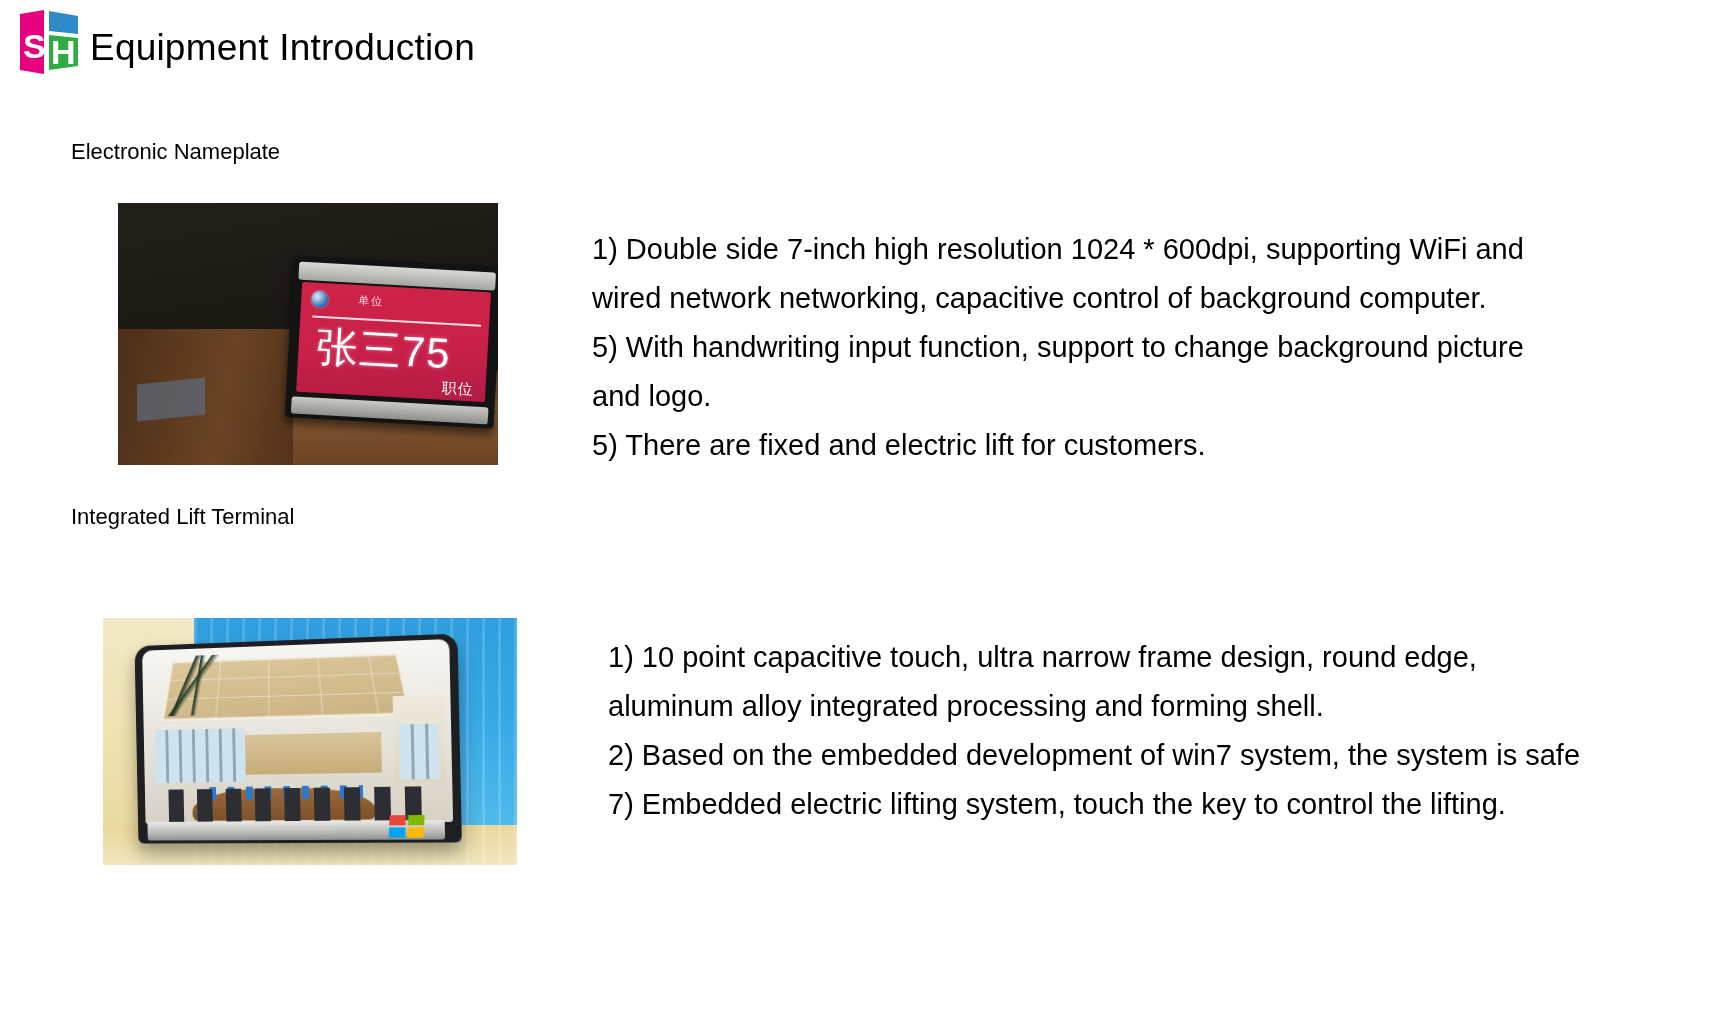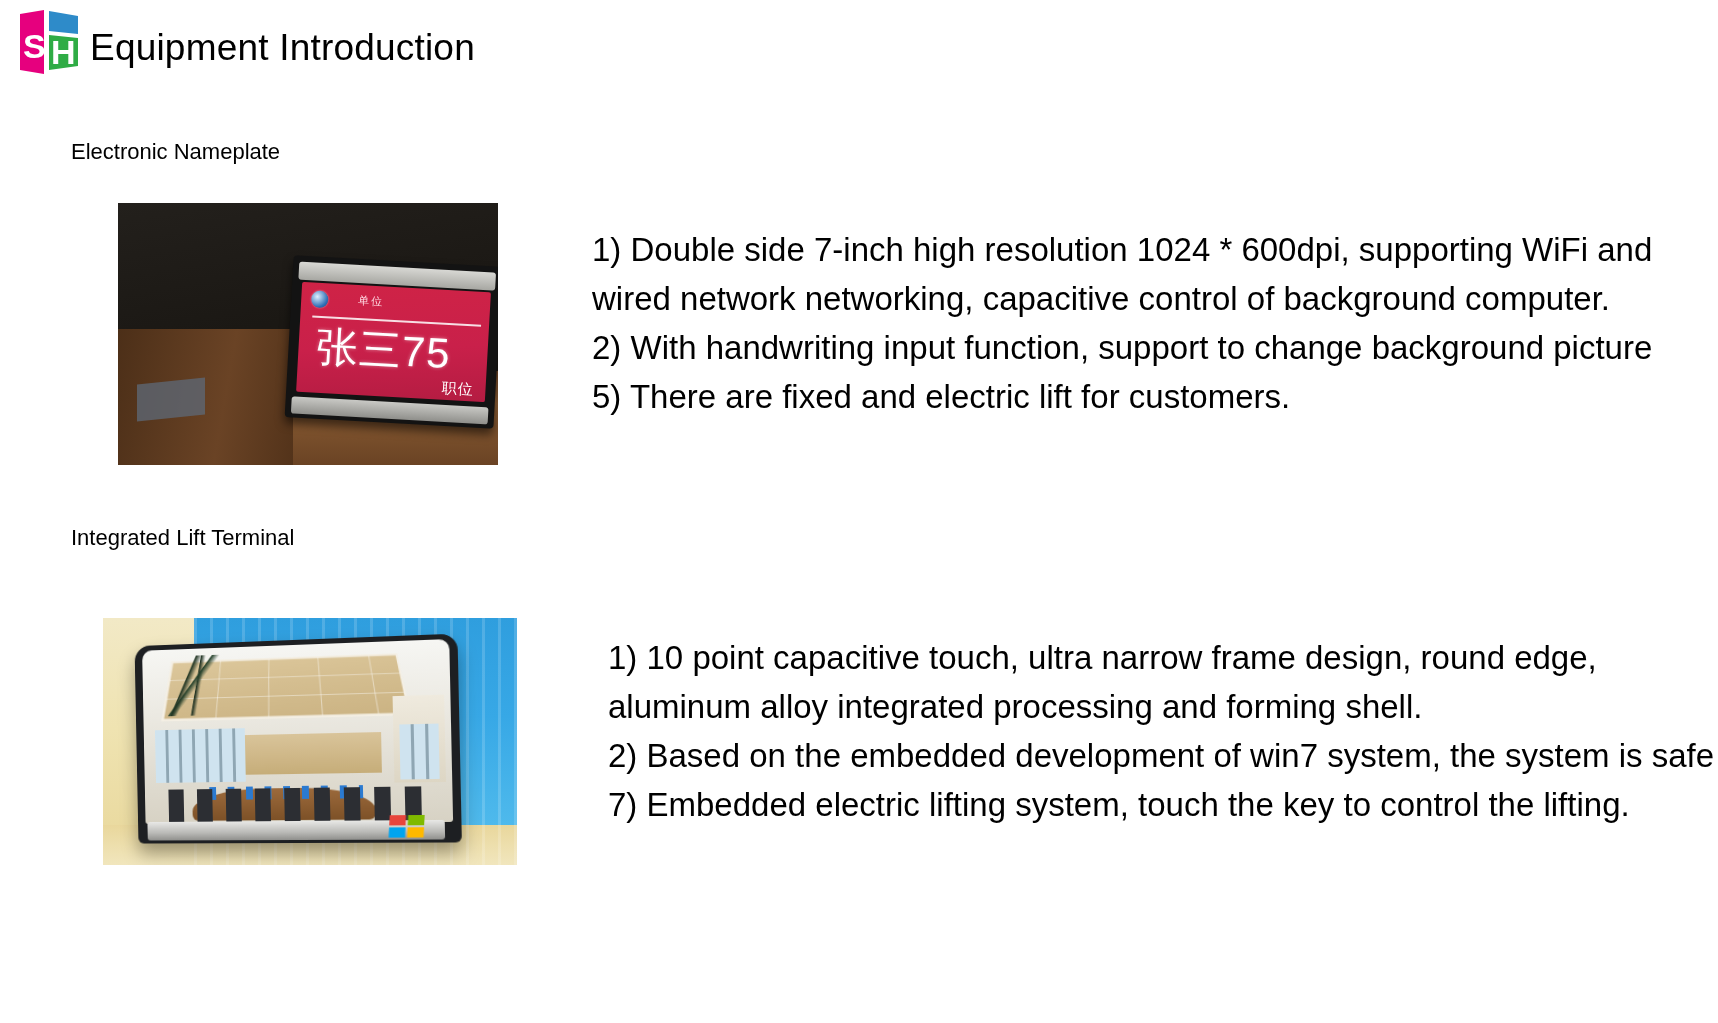--- a/index.html
+++ b/index.html
@@ -48,21 +48,21 @@
 
   
   .section-heading {
     position: absolute;
     font-size: 22px;
     line-height: 34px;
     font-weight: 400;
     white-space: nowrap;
   }
   #heading-nameplate { left: 71px; top: 135px; }
-  #heading-lift      { left: 71px; top: 521px; }
+  #heading-lift      { left: 71px; top: 500px; }
 
   
   .photo {
     position: absolute;
     overflow: hidden;
     background: #101010;
   }
   #photo-nameplate {
     left: 118px;
     top: 203px;
@@ -72,21 +72,21 @@
   #photo-lift {
     left: 103px;
     top: 618px;
     width: 414px;
     height: 247px;
   }
 
   
   .spec-block {
     position: absolute;
-    font-size: 33px;
+    font-size: 29px;
     line-height: 49px;
   }
   #spec-nameplate {
     left: 592px;
     top: 225px;
     width: 935px;
   }
   #spec-lift {
     left: 608px;
     top: 633px;
@@ -303,21 +303,22 @@
       <div class="np-name">张三75</div>
       <div class="np-role">职位</div>
     </div>
     <div class="np-bezel-bottom"></div>
   </div>
 </div>
 
 <div class="spec-block" id="spec-nameplate">
   <div class="spec-line">1) Double side 7-inch high resolution 1024 * 600dpi, supporting WiFi and</div>
   <div class="spec-line">wired network networking, capacitive control of background computer.</div>
-  <div class="spec-line">2) With handwriting input function, support to change background picture</div>
+  <div class="spec-line">5) With handwriting input function, support to change background picture</div>
+  <div class="spec-line">and logo.</div>
   <div class="spec-line">5) There are fixed and electric lift for customers.</div>
 </div>
 
 <div class="section-heading" id="heading-lift">Integrated Lift Terminal</div>
 
 <div class="photo" id="photo-lift">
   <div class="lt-bg"></div>
   <div class="lt-bg-left"></div>
   <div class="lt-bg-floor"></div>
   <div class="lt-bg-stripes"></div>

